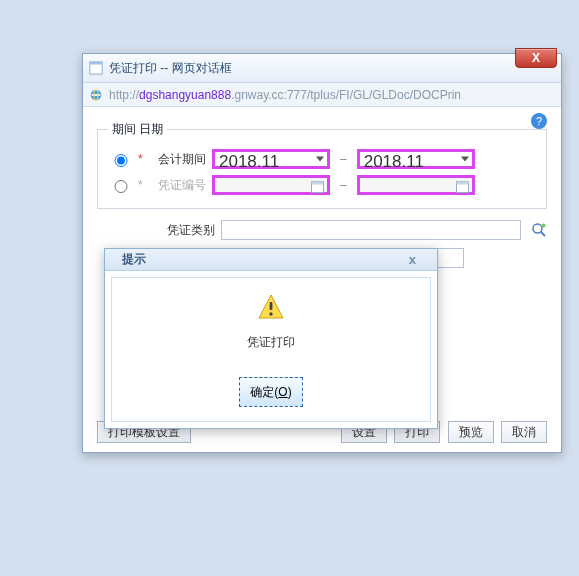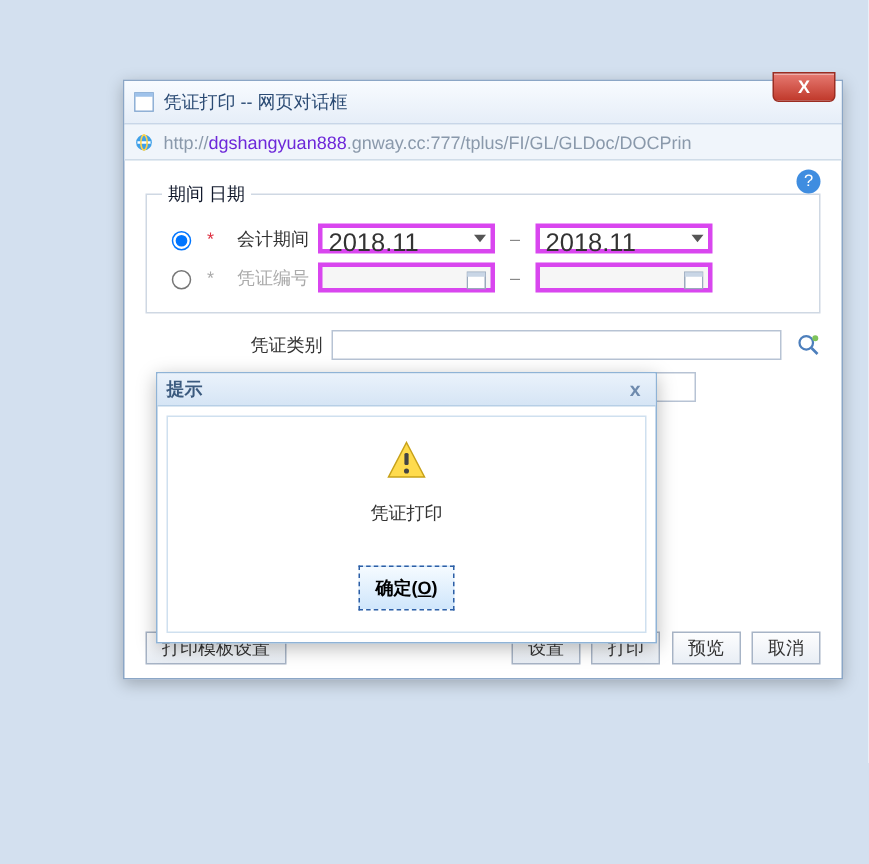--- a/index.html
+++ b/index.html
@@ -31,27 +31,27 @@
   .row2 { display: flex; align-items: center; height: 26px; gap: 6px; padding-left: 64px; margin-top: 2px; }
   .row2 .lbl2 { width: 54px; text-align: right; }
   .row2 .wide { flex: 1; height: 20px; border: 1px solid #b7c3d4; background: #fff; }
   .row2 .half { width: 108px; height: 20px; border: 1px solid #b7c3d4; background: #fff; }
   .searchicon { width: 16px; height: 16px; margin-left: 4px; }
   .footer { position: absolute; left: 14px; right: 14px; bottom: 12px; display: flex; justify-content: space-between; }
   .btn { height: 22px; min-width: 44px; padding: 0 10px; border: 1px solid #a7b4c6; background: linear-gradient(#fdfdfe,#e9eef5); display: inline-flex; align-items: center; justify-content: center; font-size: 12px; cursor: default; }
   .btn + .btn { margin-left: 4px; }
   
   .modal { position: absolute; left: 104px; top: 248px; width: 334px; background: #fff; border: 1px solid #8fb3d6; box-shadow: 0 3px 12px rgba(0,0,0,.28); }
-  .modal .mtitle { height: 22px; background: linear-gradient(#eaf2fb,#d6e5f5); border-bottom: 1px solid #b7cfe6; display: flex; align-items: center; justify-content: space-between; padding: 0 6px; color: #3b5a7e; font-weight: 600; }
+  .modal .mtitle { height: 22px; background: linear-gradient(#eaf2fb,#d6e5f5); border-bottom: 1px solid #b7cfe6; display: flex; align-items: center; justify-content: space-between; padding: 0 17px; color: #3b5a7e; font-weight: 600; }
   .modal .mtitle .x { color: #6e8aad; font-size: 13px; padding: 0 4px; }
   .modal .mbody { border: 1px solid #cfe0ef; margin: 6px; padding: 14px 12px 14px; }
   .modal .mmsg { display: flex; align-items: center; gap: 14px; padding: 2px 4px 20px; flex-direction: column; }
   .warn { width: 26px; height: 26px; }
   .modal .mfoot { text-align: center; padding-top: 6px; }
-  .okbtn { height: 30px; padding: 0 10px; border: 1px dashed #2d5fa6; background: linear-gradient(#f5fbff,#cfe6fb); font-size: 12px; font-weight: bold; }
+  .okbtn { height: 30px; padding: 0 10px; border: 1px dashed #2d5fa6; background: linear-gradient(#f5fbff,#cfe6fb); font-size: 12px; }
   .okbtn u { text-decoration: underline; }
 </style>
 </head>
 <body>
 
 <div class="window">
   <div class="titlebar">
     <svg class="ie" viewBox="0 0 16 16">
         <rect x="1" y="1" width="14" height="14" fill="#fff" stroke="#7fa4cf"></rect>
         <rect x="1" y="1" width="14" height="3" fill="#9fc2ea"></rect>

